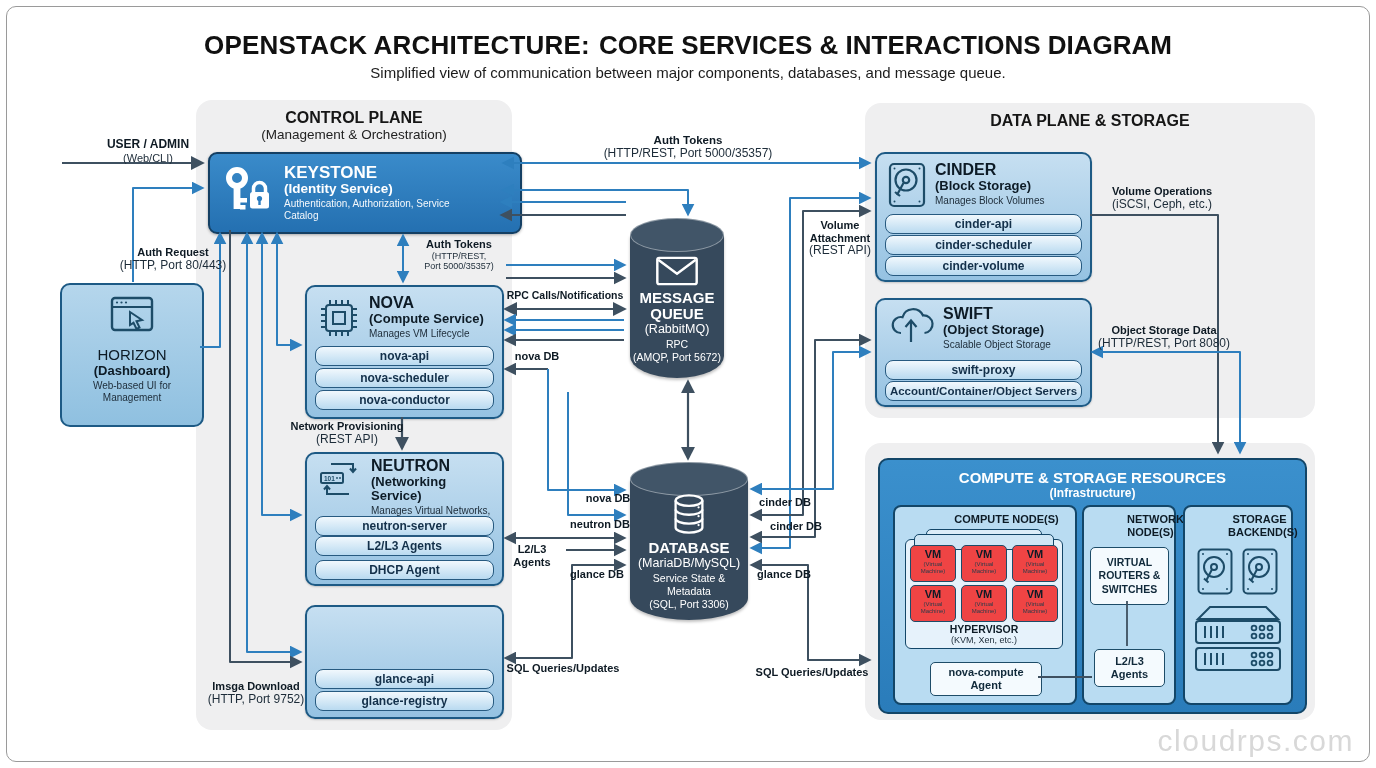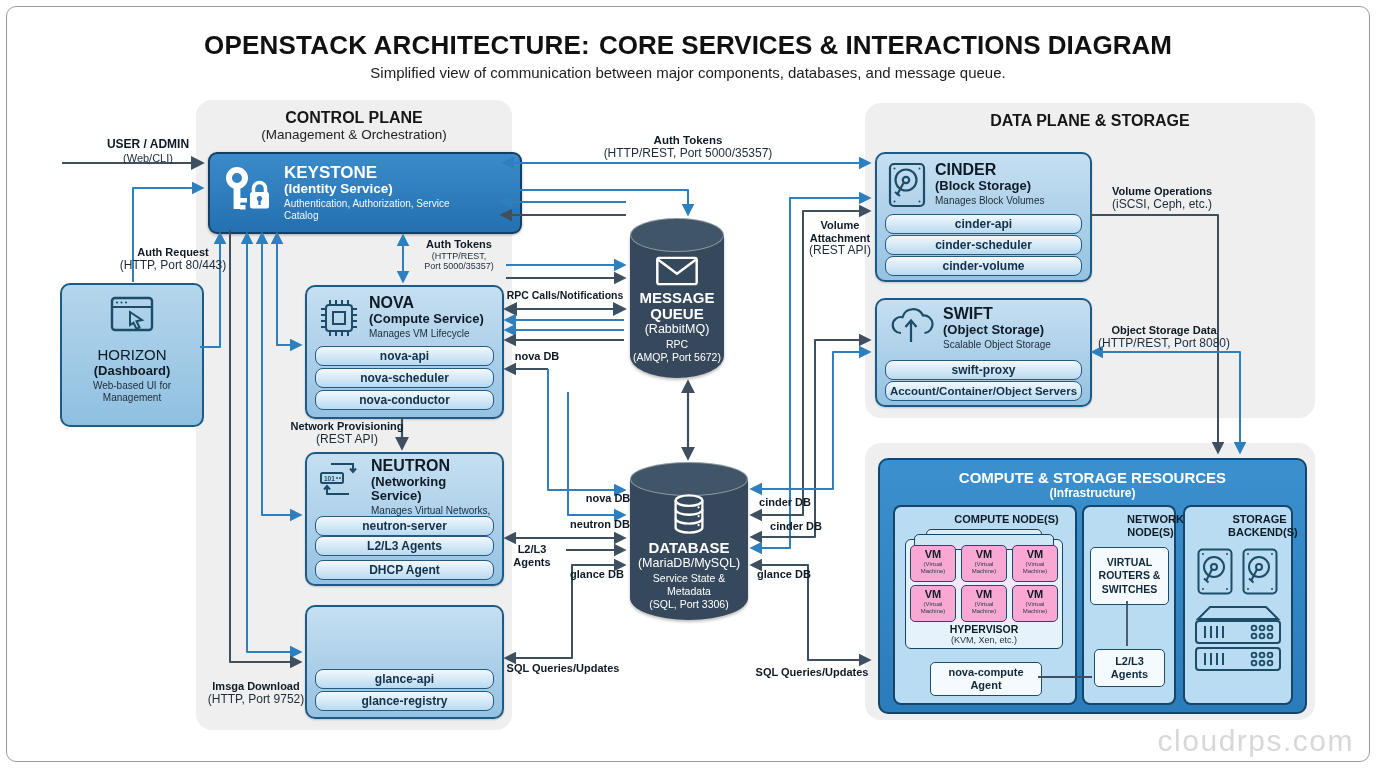--- a/index.html
+++ b/index.html
@@ -58,21 +58,21 @@
   .resources .rttl .r2{font-size:12px;font-weight:600;}
   .node{position:absolute;background:#b9dcf2;border:2px solid #134668;border-radius:8px;z-index:2;}
   .node .nttl{text-align:center;font-size:11px;font-weight:800;color:#0d1b26;padding-top:6px;line-height:1.15;padding-left:43px;}
   .vmwrap{position:absolute;left:10px;top:32px;width:156px;height:108px;background:#e6f2fb;
           border:1.5px solid #134668;border-radius:6px;z-index:2;}
   .vmwrap::before{content:"";position:absolute;top:-6px;left:8px;right:8px;height:14px;background:#cfe6f5;
           border:1.5px solid #134668;border-radius:5px;z-index:-1;}
   .vmwrap::after{content:"";position:absolute;top:-11px;left:20px;right:20px;height:14px;background:#dcedf8;
           border:1.5px solid #134668;border-radius:5px;z-index:-2;}
   .vmgrid{display:grid;grid-template-columns:repeat(3,46px);grid-gap:3px 5px;justify-content:center;padding-top:5px;}
-  .vm{width:46px;height:37px;background:#f9a8d4;border:1.5px solid #1d4c68;border-radius:5px;
+  .vm{width:46px;height:37px;background:#ef4444;border:1.5px solid #1d4c68;border-radius:5px;
       box-sizing:border-box;text-align:center;padding-top:3px;}
   .vm .v1{font-size:11px;font-weight:800;color:#0d1b26;line-height:1;}
   .vm .v2{font-size:6px;color:#2a3c4a;line-height:1.1;margin-top:1px;}
   .hyp{text-align:center;margin-top:2px;}
   .hyp .h1{font-size:10.5px;font-weight:800;color:#0d1b26;line-height:1.1;}
   .hyp .h2{font-size:9px;color:#1c2b38;line-height:1.1;}
   .wbox{position:absolute;background:#f4fafe;border:1.5px solid #1d4c68;border-radius:5px;
         display:flex;flex-direction:column;align-items:center;justify-content:center;
         color:#10293a;z-index:3;text-align:center;}
   

